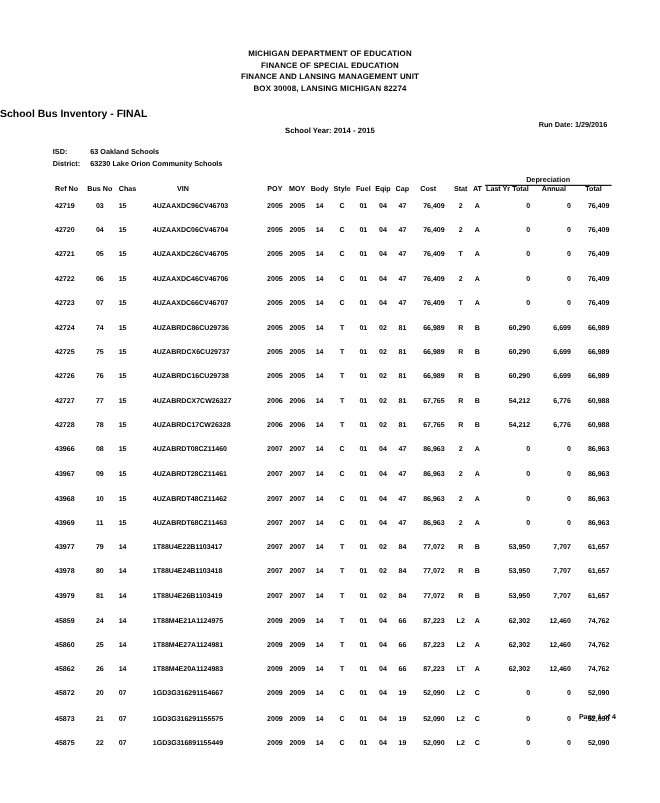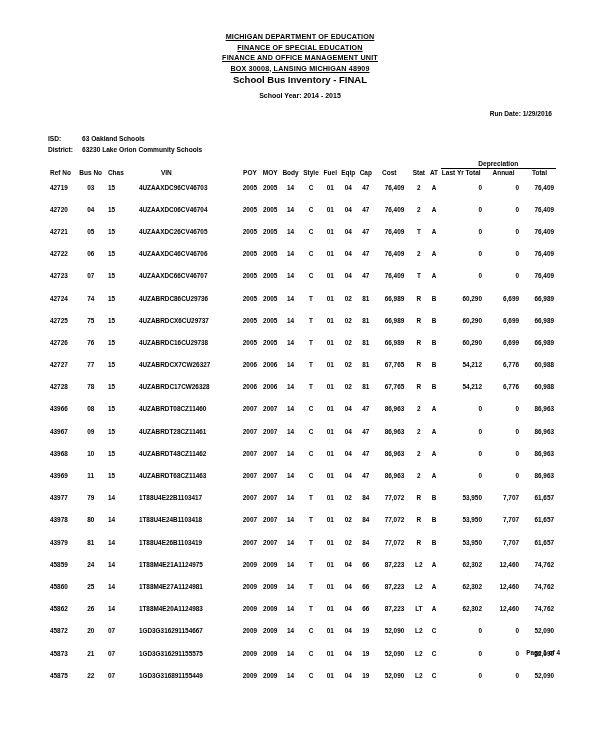--- a/index.html
+++ b/index.html
@@ -22,34 +22,34 @@
     position: absolute;
     left: 0; top: 0;
     width: 600px;
     height: 730px;
     background: #fff;
   }
 
   
   .org-block {
     text-align: center;
-    margin-top: 32px;
+    margin-top: 44px;
     font-weight: bold;
     font-size: 7.2px;
     letter-spacing: 0.15px;
     line-height: 10.5px;
     color: #000;
-    text-decoration: underline;
   }
   .org-block div { white-space: nowrap; }
 
   .report-title {
-    text-align: center;
+    text-align: left;
     font-weight: bold;
     font-size: 9.5px;
+    margin-top: 12px;
     color: #000;
   }
   .school-year {
     text-align: center;
     font-weight: bold;
     font-size: 7px;
     margin-top: 7px;
     color: #000;
   }
   .run-date {
@@ -162,22 +162,22 @@
 </style>
 </head>
 <body>
 
 <div class="page">
   <div class="sheet">
 
     <div class="org-block">
       <div>MICHIGAN DEPARTMENT OF EDUCATION</div>
       <div>FINANCE OF SPECIAL EDUCATION</div>
-      <div>FINANCE AND OFFICE MANAGEMENT UNIT</div>
-      <div>BOX 30008, LANSING MICHIGAN 48909</div>
+      <div>FINANCE AND LANSING MANAGEMENT UNIT</div>
+      <div>BOX 30008, LANSING MICHIGAN 82274</div>
     </div>
 
     <div class="report-title">School Bus Inventory - FINAL</div>
     <div class="school-year">School Year: 2014 - 2015</div>
     <div class="run-date">Run Date: 1/29/2016</div>
 
     <div class="idblock">
       <div class="idrow">
         <span class="idlabel">ISD:</span>
         <span class="idvalue">63 Oakland Schools</span>

